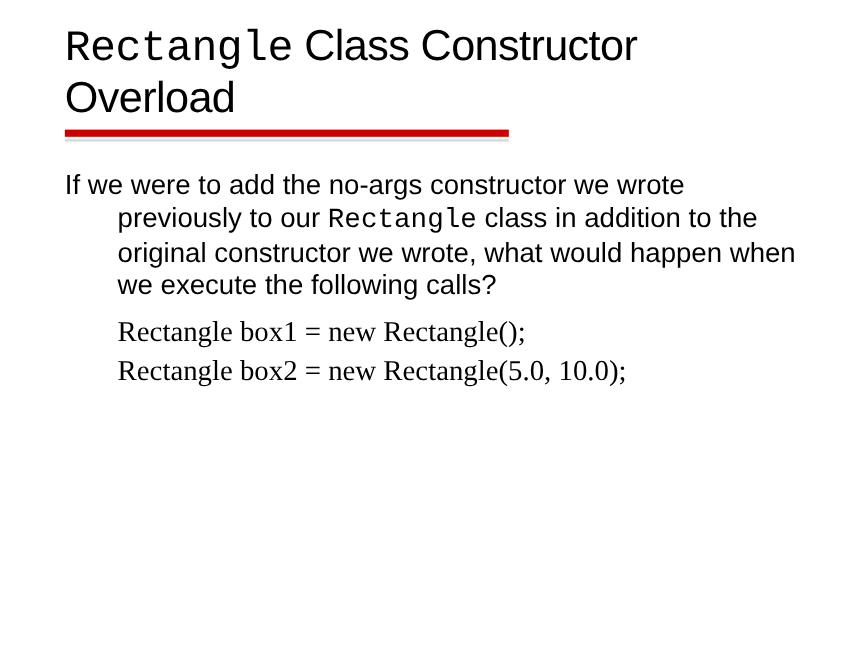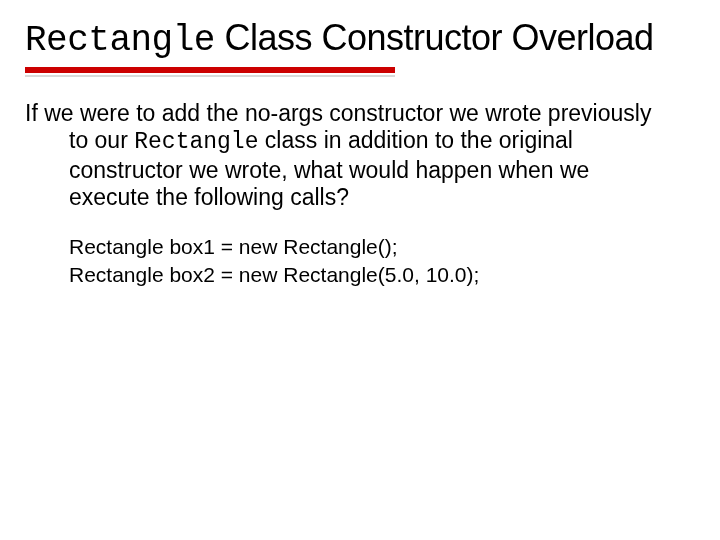--- a/index.html
+++ b/index.html
@@ -9,21 +9,21 @@
     height: 540px;
     background: #fff;
     font-family: Verdana, Geneva, sans-serif;
     color: #000;
     overflow: hidden;
   }
   .slide {
     box-sizing: border-box;
     width: 720px;
     height: 415px;
-    padding: 18px 54px 0 25px;
+    padding: 18px 54px 0 54px;
   }
   .title {
     font-size: 36px;
     line-height: 1.12;
     margin: 0 0 6px 0;
     font-weight: 400;
     letter-spacing: -0.5px;
   }
   .title .mono {
     font-family: "Courier New", Courier, monospace;
@@ -48,26 +48,26 @@
   .para {
     text-indent: -44px;
     padding-left: 44px;
     margin-bottom: 0;
   }
   .para .mono {
     font-family: "Courier New", Courier, monospace;
     font-size: 23px;
   }
   .code {
-    font-family: Liberation Sans, sans-serif;
-    font-size: 21px;
+    font-family: Liberation Serif, serif;
+    font-size: 24px;
     line-height: 1.35;
     white-space: pre;
     padding-left: 44px;
-    margin-top: 22px;
+    margin-top: 10px;
   }
 </style>
 </head>
 <body>
 
 <div class="slide">
 
   <h1 class="title"><span class="mono">Rectangle</span><span> Class Constructor Overload</span></h1>
 
   <div class="rule"></div>

